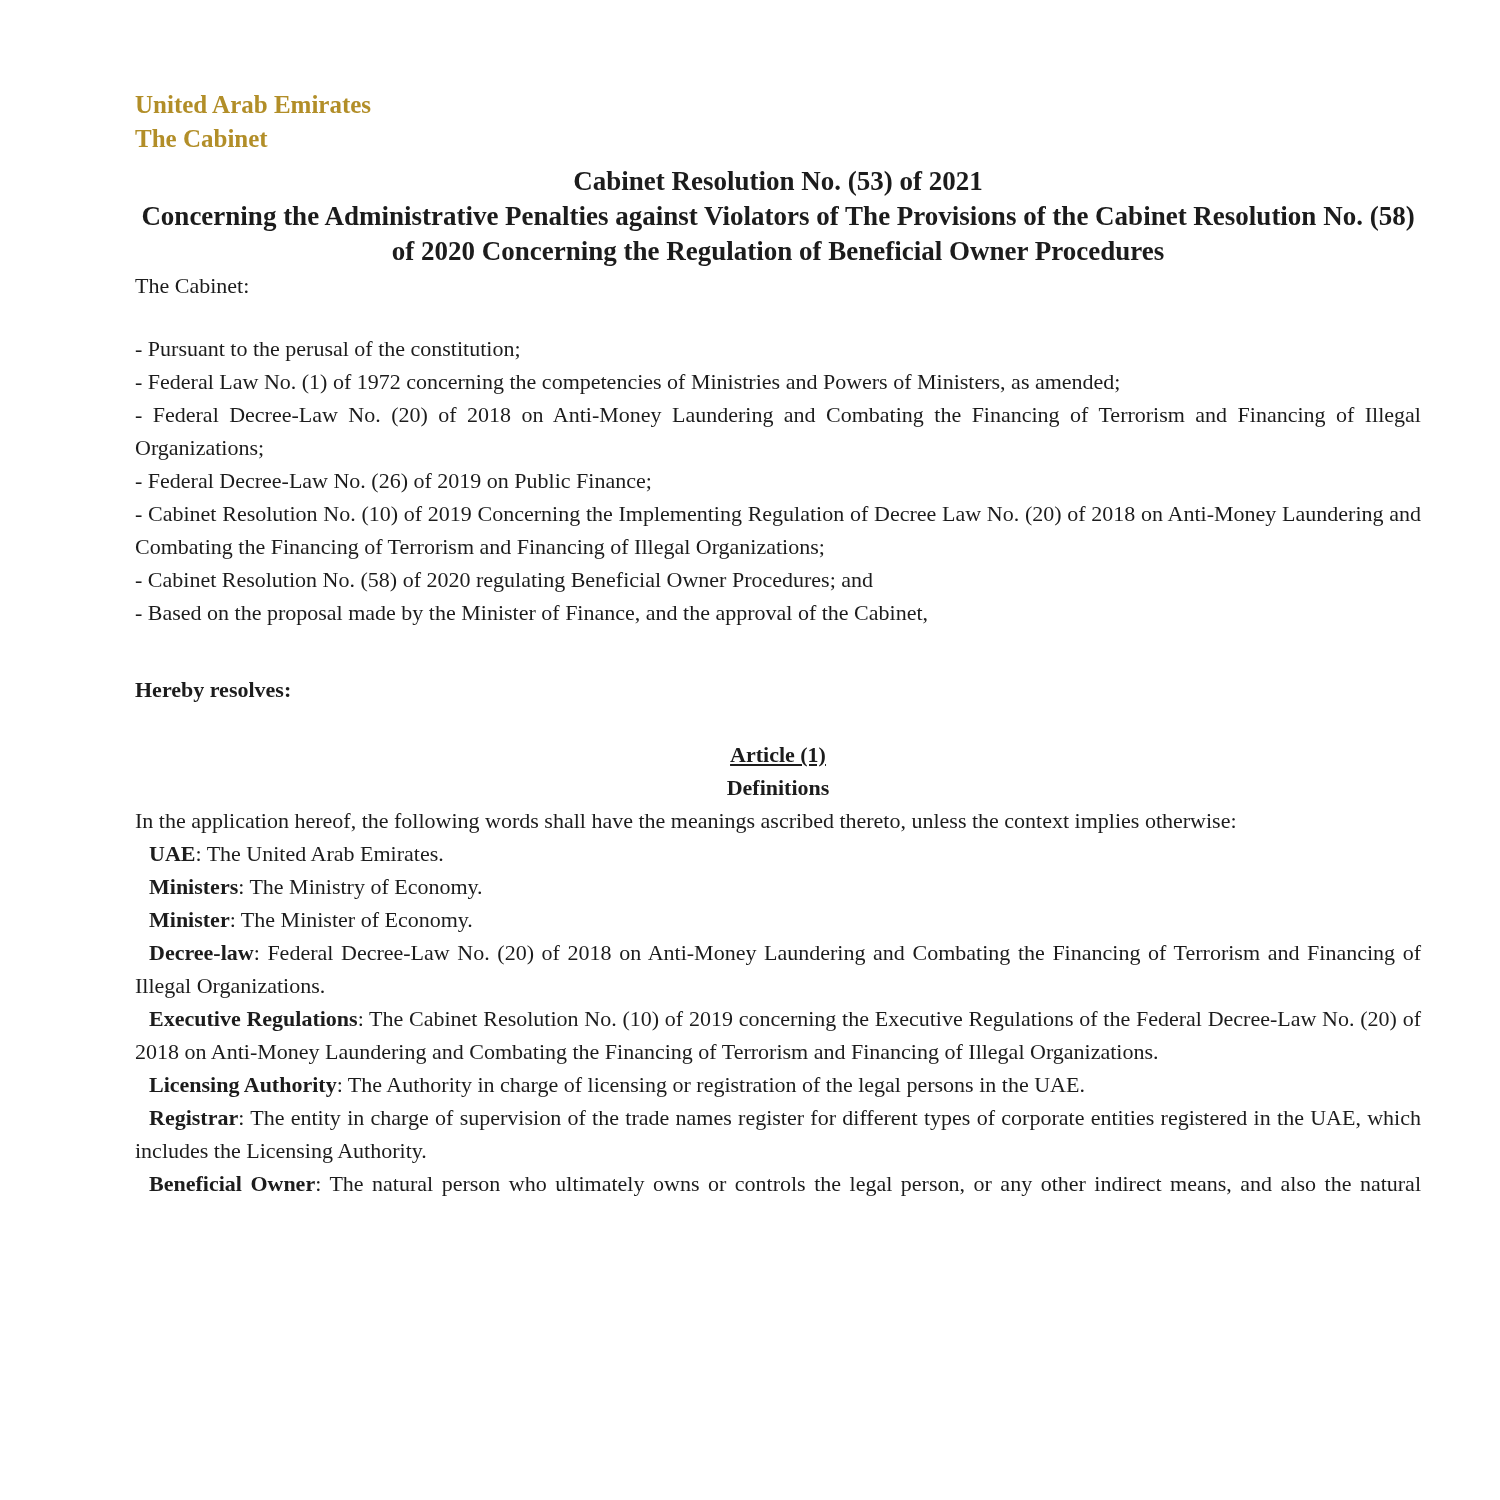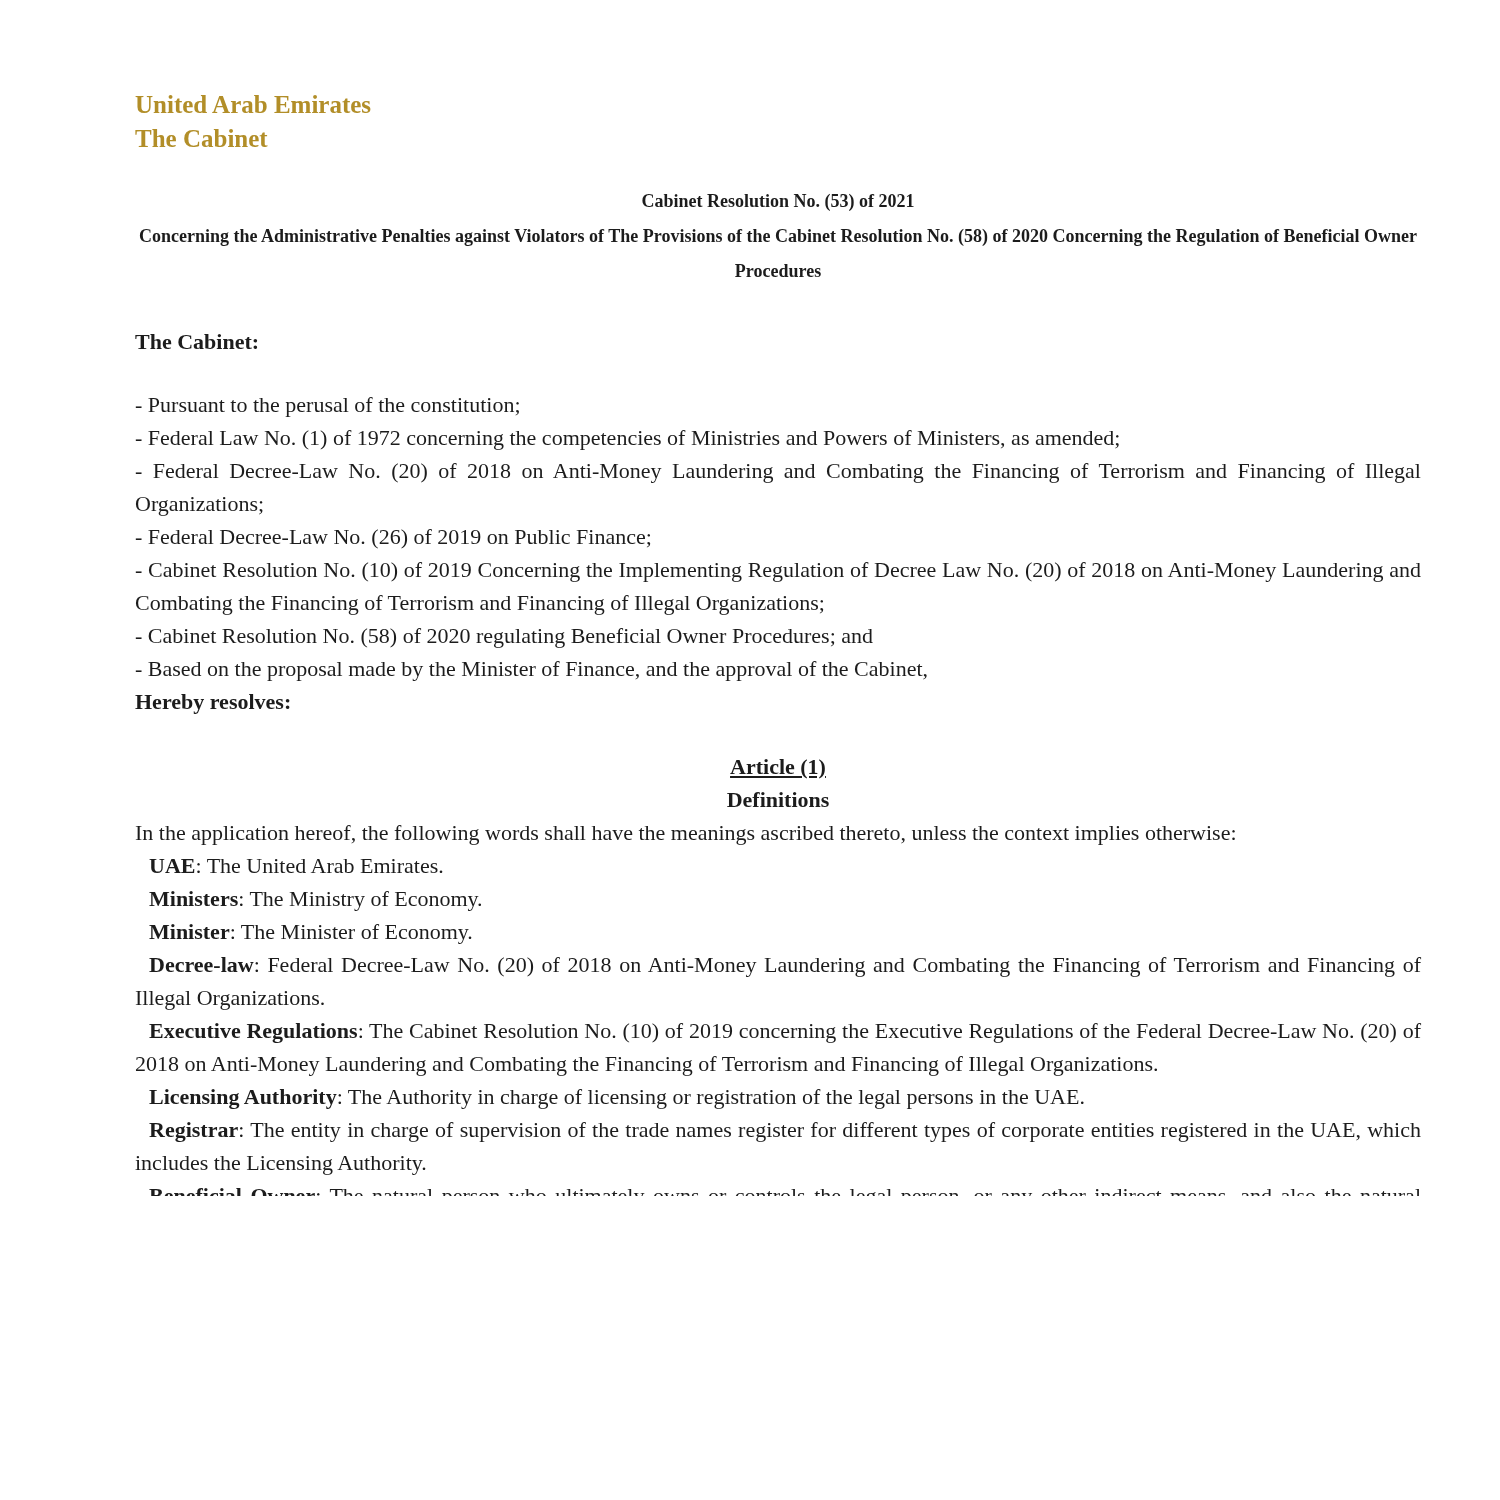--- a/index.html
+++ b/index.html
@@ -18,47 +18,47 @@
     box-sizing: border-box;
     padding: 88px 79px 0 135px;
   }
   .letterhead {
     font-size: 25px;
     line-height: 34px;
     font-weight: bold;
     color: #B28E28;
   }
   .title-block {
-    margin-top: 28px;
+    margin-top: 8px;
     text-align: center;
     font-weight: bold;
-    font-size: 18px;
+    font-size: 27px;
     line-height: 35px;
   }
   .title-subtitle {
   }
   .body-text {
     font-size: 22px;
     line-height: 33px;
   }
   .section-heading {
-    margin-top: 36px;
-    font-weight: bold;
+    font-weight: normal;
   }
   .clauses {
     margin-top: 30px;
   }
   p.clause {
     margin: 0;
     text-align: justify;
   }
   p.clause.no-justify {
     text-align: left;
   }
   .resolves {
+    margin-top: 44px;
     font-weight: bold;
   }
   .article-heading {
     margin-top: 32px;
     text-align: center;
     font-weight: bold;
     text-decoration: underline;
   }
   .article-subheading {
     text-align: center;

